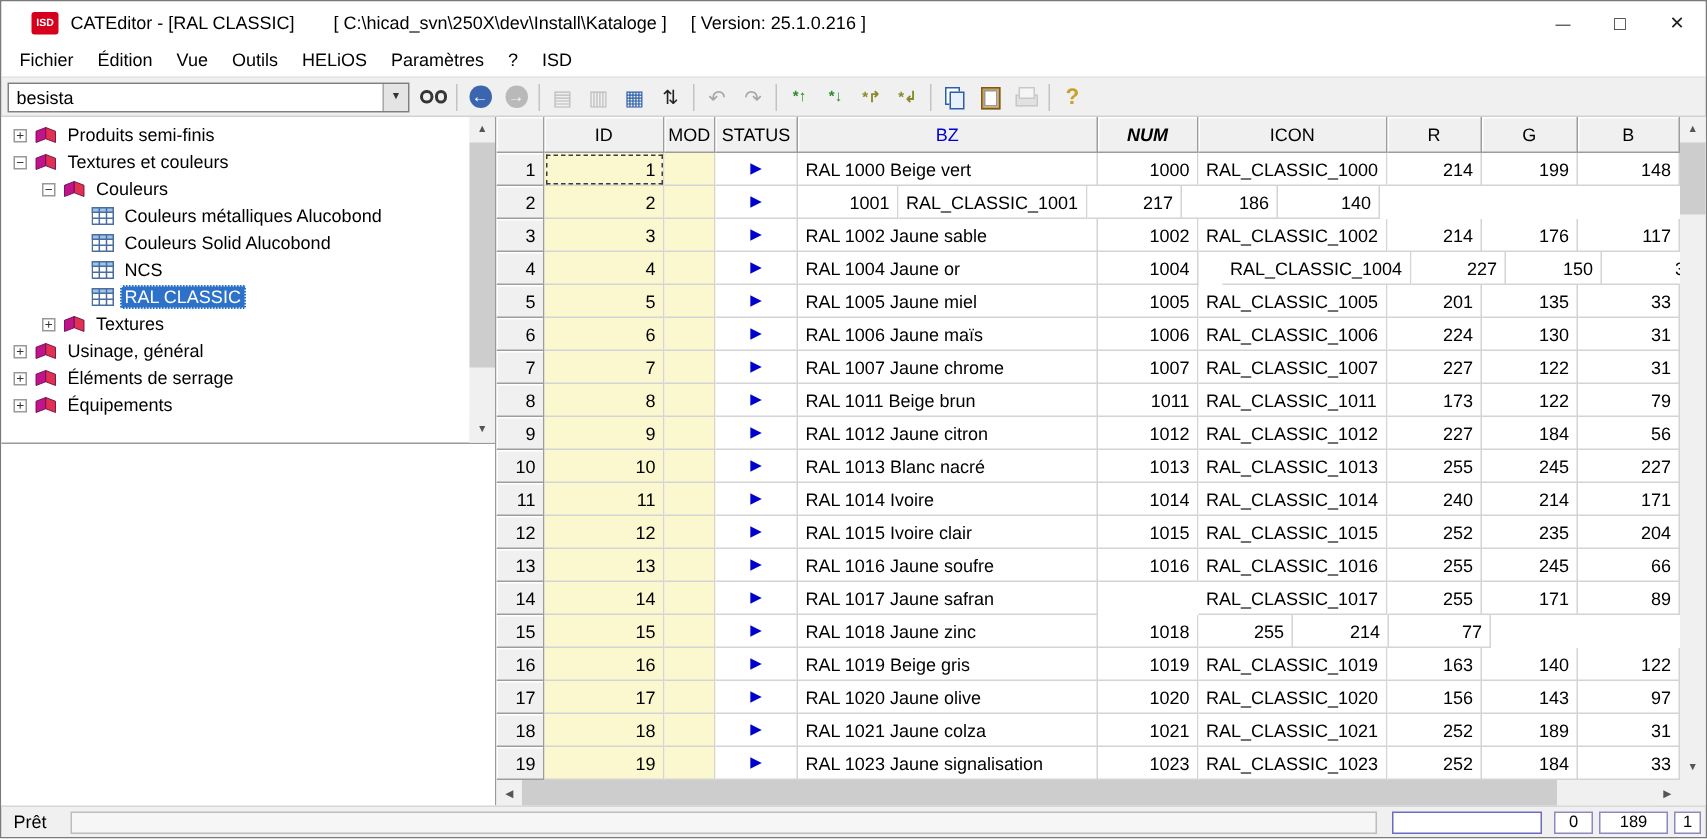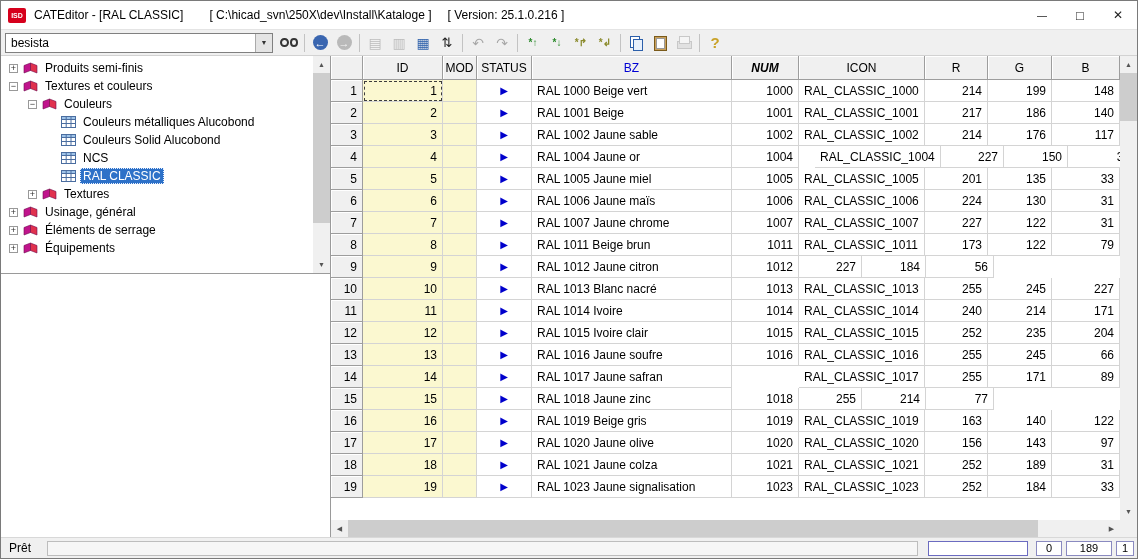--- a/index.html
+++ b/index.html
@@ -2,21 +2,21 @@
 <html><head>
 <meta charset="utf-8">
 <style>
   * { box-sizing: border-box; margin: 0; padding: 0; }
   html, body { width: 1138px; height: 559px; overflow: hidden; }
   body { font-family: "Liberation Sans", sans-serif; font-size: 12px; color: #000; background: #fff; }
 
   .window { width: 1138px; height: 559px; border: 1px solid #7a7a7a; display: flex; flex-direction: column; background: #fff; }
 
   
-  .titlebar { height: 28px; flex: 0 0 28px; display: flex; align-items: center; padding-left: 7px; background: #fff; }
+  .titlebar { height: 28px; flex: 0 0 28px; display: flex; align-items: center; padding-left: 20px; background: #fff; }
   .app-logo { width: 18px; height: 15px; background: #d6001c; color: #fff; font-size: 7px; font-weight: bold;
               display: flex; align-items: center; justify-content: center; border-radius: 2px; }
   .title-main { margin-left: 8px; }
   .title-path { margin-left: 26px; }
   .title-version { margin-left: 16px; }
   .win-controls { margin-left: auto; display: flex; height: 28px; }
   .win-btn { width: 38px; height: 28px; display: flex; align-items: center; justify-content: center; color: #222; }
   .glyph-min::before { content: "—"; font-size: 10px; }
   .glyph-max::before { content: "□"; font-size: 13px; }
   .glyph-close::before { content: "✕"; font-size: 12px; }
@@ -136,20 +136,30 @@
         </div>
       <div class="win-btn">
           <span class="glyph-max"></span>
         </div>
       <div class="win-btn">
           <span class="glyph-close"></span>
         </div>
     </div>
   </div>
 
+  <div class="menubar" id="menubar">
+      <div class="menu-item">Fichier</div>
+      <div class="menu-item">Édition</div>
+      <div class="menu-item">Vue</div>
+      <div class="menu-item">Outils</div>
+      <div class="menu-item">HELiOS</div>
+      <div class="menu-item">Paramètres</div>
+      <div class="menu-item">?</div>
+      <div class="menu-item">ISD</div>
+    </div>
 
   <div class="toolbar">
     <div class="combo">
       <span class="combo-text">besista</span>
       <span class="combo-btn">▼</span>
     </div>
     <div class="tb-buttons" id="tb-buttons">
         <div class="tb-btn">
           <span class="tbi i-binoculars"></span>
         </div>
@@ -378,21 +388,20 @@
               <div class="cell cell-g align-right" style="width: 64px;">199</div>
               <div class="cell cell-b align-right" style="width: 68px;">148</div>
             </div>
             <div class="grid-row">
               <div class="cell cell-rownum align-right" style="width: 32px;">2</div>
               <div class="cell cell-id align-right" style="width: 80px;">2</div>
               <div class="cell cell-mod align-center" style="width: 34px;"></div>
               <div class="cell cell-status align-center" style="width: 55px;">
                 <span class="tri">▶</span>
               </div>
-              <div class="cell cell-bz align-left" style="width: 200px;">RAL 1001 Beige</div>
               <div class="cell cell-num align-right" style="width: 67px;">1001</div>
               <div class="cell cell-icon align-left" style="width: 126px;">RAL_CLASSIC_1001</div>
               <div class="cell cell-r align-right" style="width: 63px;">217</div>
               <div class="cell cell-g align-right" style="width: 64px;">186</div>
               <div class="cell cell-b align-right" style="width: 68px;">140</div>
             </div>
             <div class="grid-row">
               <div class="cell cell-rownum align-right" style="width: 32px;">3</div>
               <div class="cell cell-id align-right" style="width: 80px;">3</div>
               <div class="cell cell-mod align-center" style="width: 34px;"></div>
@@ -478,20 +487,21 @@
             </div>
             <div class="grid-row">
               <div class="cell cell-rownum align-right" style="width: 32px;">9</div>
               <div class="cell cell-id align-right" style="width: 80px;">9</div>
               <div class="cell cell-mod align-center" style="width: 34px;"></div>
               <div class="cell cell-status align-center" style="width: 55px;">
                 <span class="tri">▶</span>
               </div>
               <div class="cell cell-bz align-left" style="width: 200px;">RAL 1012 Jaune citron</div>
               <div class="cell cell-num align-right" style="width: 67px;">1012</div>
+              <div class="cell cell-icon align-left" style="width: 126px;">RAL_CLASSIC_1012</div>
               <div class="cell cell-r align-right" style="width: 63px;">227</div>
               <div class="cell cell-g align-right" style="width: 64px;">184</div>
               <div class="cell cell-b align-right" style="width: 68px;">56</div>
             </div>
             <div class="grid-row">
               <div class="cell cell-rownum align-right" style="width: 32px;">10</div>
               <div class="cell cell-id align-right" style="width: 80px;">10</div>
               <div class="cell cell-mod align-center" style="width: 34px;"></div>
               <div class="cell cell-status align-center" style="width: 55px;">
                 <span class="tri">▶</span>

